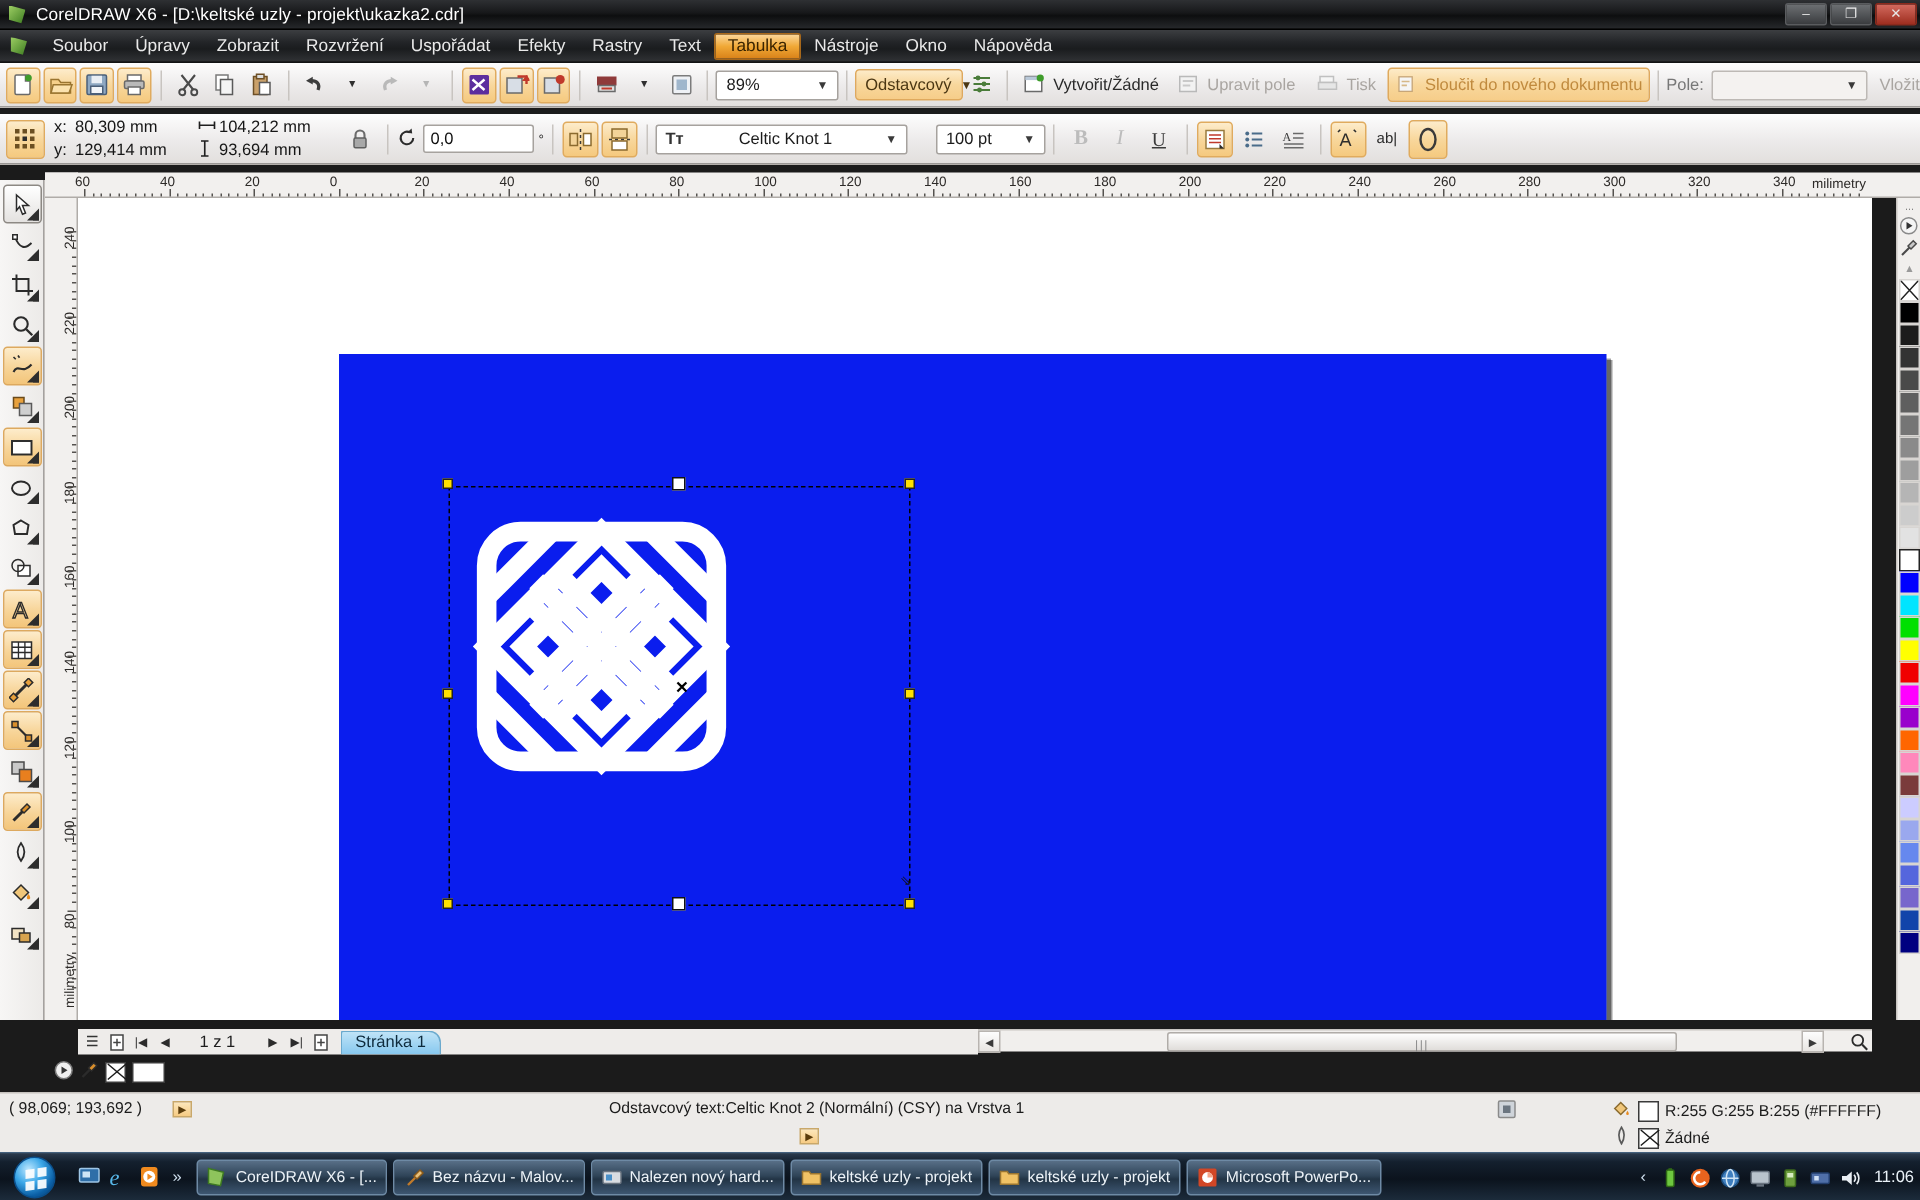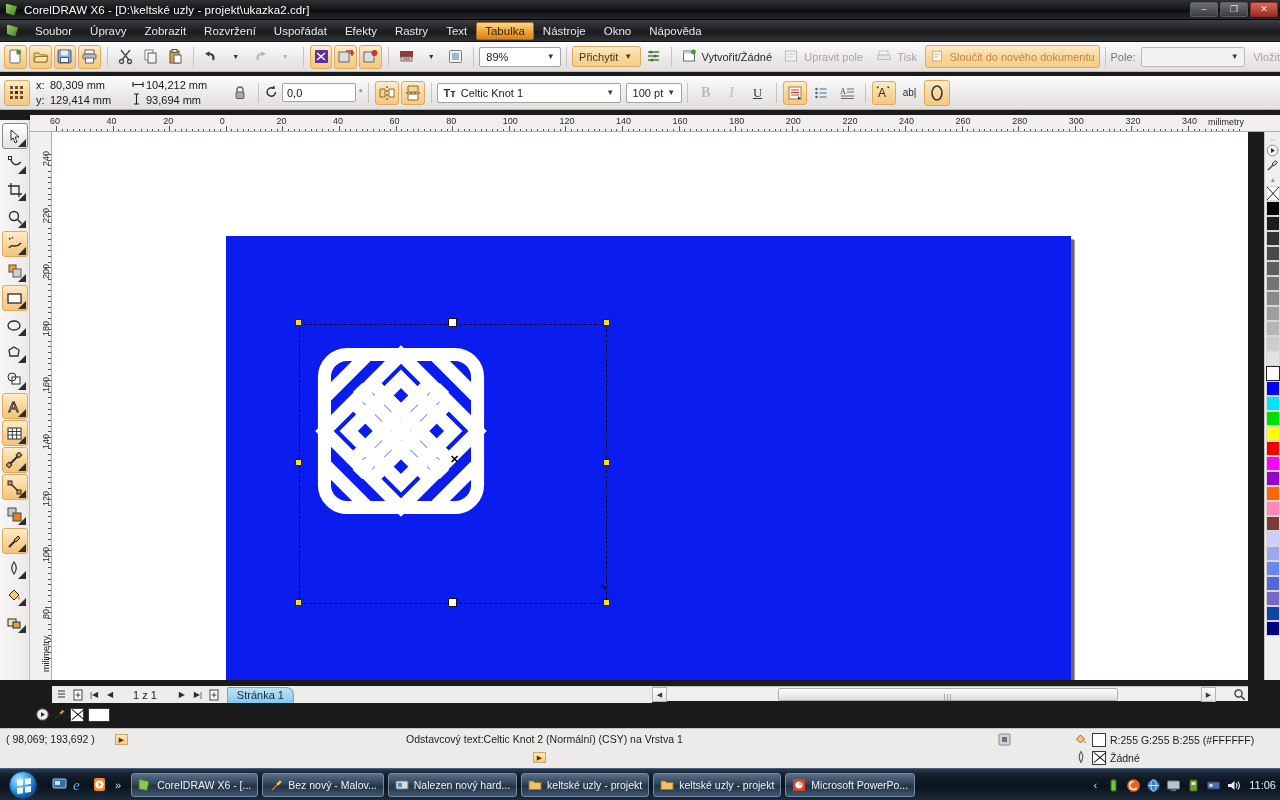--- a/index.html
+++ b/index.html
@@ -443,21 +443,21 @@
     <div class="sep"></div>
 
     <div class="combo" style="width:86px;">
       <span class="cap">89%</span>
       <span class="arr">▼</span>
     </div>
 
     <div class="sep"></div>
 
     <div class="btn-amber" style="width:72px;">
-      <span>Přichytit</span>
+      <span>Odstavcový</span>
       <span class="arr">▼</span>
     </div>
     <div class="tb-btn">
       <svg width="17" height="17" viewBox="0 0 17 17">
           <path d="M3 4h11M3 8h11M3 12h11" stroke="#4a7c3a" stroke-width="1.3"></path>
           <circle cx="6" cy="4" r="1.6" fill="#4a7c3a"></circle>
           <circle cx="10" cy="8" r="1.6" fill="#4a7c3a"></circle>
           <circle cx="7" cy="12" r="1.6" fill="#4a7c3a"></circle>
         </svg>
     </div>
@@ -595,27 +595,27 @@
     <div class="tb-btn hl">
       <svg width="18" height="16" viewBox="0 0 18 16">
           <path d="M2 8h14" stroke="#3a3a3a" stroke-dasharray="2 2"></path>
           <path d="M4 1h10v6H4z" fill="#f3d398" stroke="#8a6a2e"></path>
           <path d="M4 9h10v6H4z" fill="#fff" stroke="#8a6a2e"></path>
         </svg>
     </div>
 
     <div class="sep"></div>
 
-    <div class="combo" style="width:184px;">
+    <div class="combo" style="width:168px;text-align:center;">
       <span style="margin-right:5px;font-weight:bold;color:#333;">Tт</span>
       <span class="cap">Celtic Knot 1</span>
       <span class="arr">▼</span>
     </div>
 
-    <div class="combo" style="width:56px;margin-left:5px;">
+    <div class="combo" style="width:73px;margin-left:19px;">
       <span class="cap">100 pt</span>
       <span class="arr">▼</span>
     </div>
 
     <div class="sep"></div>
 
     <div class="tb-btn">
       <span style="font-family:'Liberation Serif',serif;font-weight:bold;font-size:14px;color:#bcbcbc;">B</span>
     </div>
     <div class="tb-btn">
@@ -1384,21 +1384,21 @@
         </span>
         <span>CoreIDRAW X6 - [...</span>
       </div>
       <div class="task">
         <span class="ti">
           <svg width="14" height="14" viewBox="0 0 14 14">
               <path d="M3 12l5-5" stroke="#c07a2a" stroke-width="1.6"></path>
               <path d="M7 6l4-4 2 2-4 4z" fill="#e8c07a" stroke="#8a5a1a"></path>
             </svg>
         </span>
-        <span>Bez nový - Malov...</span>
+        <span>Bez názvu - Malov...</span>
       </div>
       <div class="task">
         <span class="ti">
           <svg width="14" height="14" viewBox="0 0 14 14">
               <rect x="1" y="3" width="12" height="8" rx="1" fill="#d9dde2" stroke="#6a7480"></rect>
               <rect x="3" y="5" width="4" height="4" fill="#4a90c8"></rect>
             </svg>
         </span>
         <span>Nalezen nový hard...</span>
       </div>

